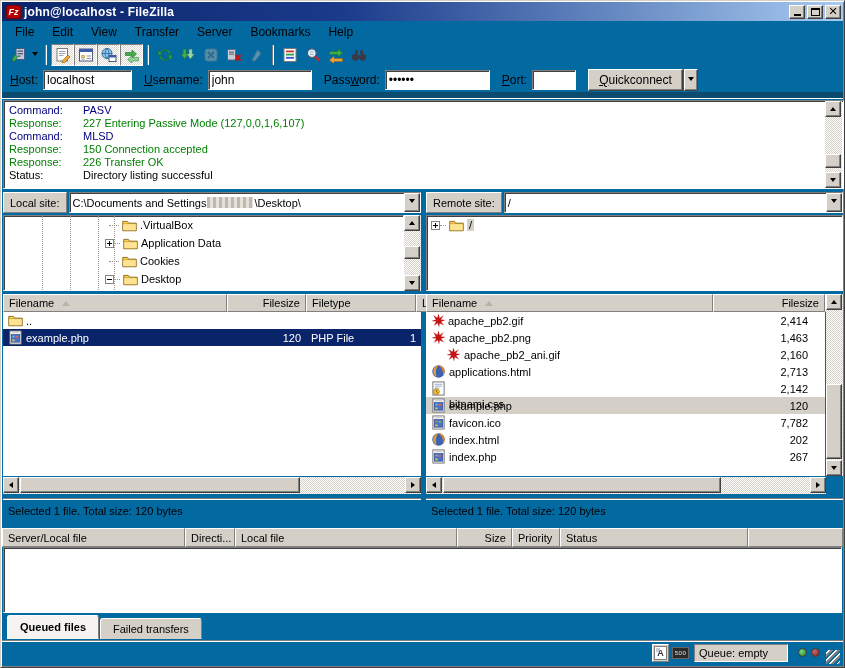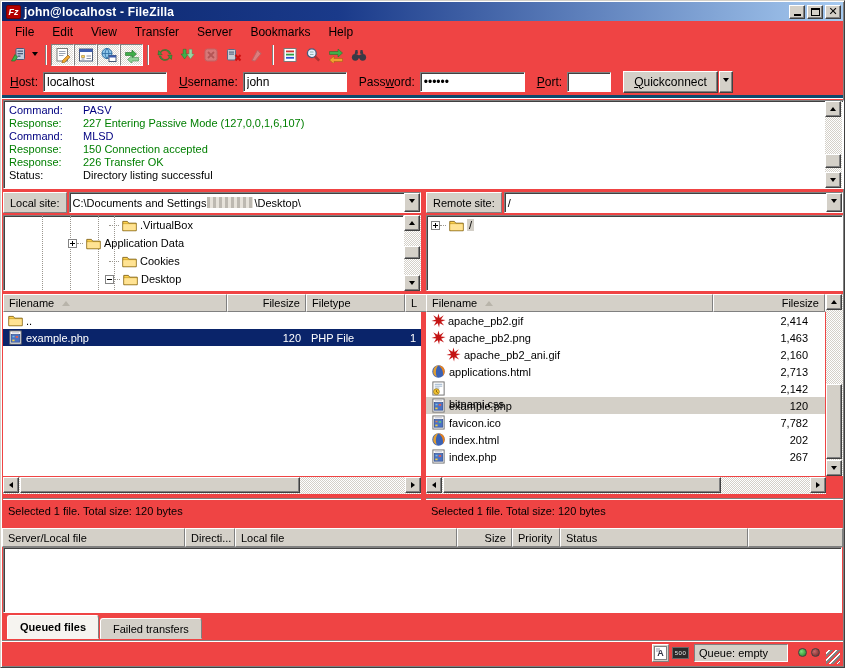--- a/index.html
+++ b/index.html
@@ -1,17 +1,17 @@
 <!DOCTYPE html>
 <html><head>
 <meta charset="utf-8">
 <style>
   html,body{margin:0;padding:0;background:#9c9890;}
   *{box-sizing:border-box;font-family:"Liberation Sans",sans-serif;}
-  .window{position:relative;width:845px;height:668px;background:#ef4444;
+  .window{position:relative;width:845px;height:668px;background:#0369a1;
     border:1px solid #404040;border-top-color:#D4D0C8;border-left-color:#D4D0C8;
     box-shadow:inset 1px 1px 0 #fff, inset -1px -1px 0 #808080;overflow:hidden;}
   
   .r2{border:1px solid;border-color:#fff #404040 #404040 #fff;box-shadow:inset -1px -1px 0 #808080;background:#D4D0C8;}
   .r1{border:1px solid;border-color:#fff #808080 #808080 #fff;background:#D4D0C8;}
   
   .titlebar{position:absolute;top:1px;left:1px;right:1px;height:19px;
     background:linear-gradient(90deg,#0A246A 0%,#1A3A8A 40%,#A6CAF0 100%);
     display:flex;align-items:center;padding:0 2px;}
   .app-icon{width:15px;height:14px;background:#B40000;border:1px solid #7a0000;border-radius:2px;
@@ -30,21 +30,21 @@
   .tbtn{width:23px;height:22px;display:flex;align-items:center;justify-content:center;background:transparent;border:1px solid transparent;padding:0;}
   .tbtn svg{width:16px;height:16px;}
   .tbtn.pressed{border-color:#808080 #fff #fff #808080;
     background:conic-gradient(#fff 90deg,#dcd8d0 90deg 180deg,#fff 180deg 270deg,#dcd8d0 270deg);background-size:2px 2px;}
   .tbtn.disabled svg{filter:grayscale(1) opacity(.45);}
   .tsep{width:2px;height:20px;border-left:1px solid #808080;border-right:1px solid #fff;margin:0 4px;}
   .tdrop{width:12px;height:22px;display:flex;align-items:center;justify-content:center;}
   .arr-d{width:0;height:0;border:3.5px solid transparent;border-top:4px solid #000;margin-top:4px;}
   
   .quickbar{position:absolute;top:67px;left:1px;right:1px;height:30px;display:flex;align-items:center;padding-left:8px;font-size:12px;
-    border-bottom:3px solid #0c4a6e;box-shadow:0 1px 0 #fff;}
+    border-bottom:6px solid #0c4a6e;box-shadow:0 1px 0 #fff;}
   .qlabel{margin-right:5px;white-space:nowrap;}
   .qfield{height:20px;border:1px solid;border-color:#808080 #fff #fff #808080;box-shadow:inset 1px 1px 0 #404040;
     background:#fff;font-size:12px;padding:0 3px;margin-right:12px;}
   .qbtn{height:22px;padding:0 10px;font-size:12px;display:flex;align-items:center;}
   .qbtn-drop{width:14px;height:22px;display:flex;align-items:center;justify-content:center;margin-left:1px;}
   
   .log{position:absolute;top:99px;left:2px;width:841px;height:89px;background:#fff;
     border:1px solid;border-color:#808080 #fff #fff #808080;box-shadow:inset 1px 1px 0 #404040;
     font-size:11px;padding:3px 0 0 5px;overflow:hidden;}
   .log-line{display:flex;height:13px;line-height:13px;white-space:nowrap;}
@@ -274,21 +274,21 @@
             <circle cx="11.7" cy="10.3" r="3.4" fill="#3a3a46"></circle>
             <rect x="6" y="8.2" width="4" height="3" fill="#3a3a46"></rect>
             <path d="M3.5 7.5l1-4.5h2l.5 3.5M12.5 7.5l-1-4.5h-2l-.5 3.5" fill="#3a3a46"></path>
           </svg>
         </span>
       </button>
     </div>
 
   <div class="quickbar" id="quickbar">
     <span class="qlabel" id="q-host-label"><u>H</u>ost:</span>
-    <input class="qfield" style="width: 124px;" value="localhost">
+    <input class="qfield" style="width: 89px;" value="localhost">
     <span class="qlabel" id="q-user-label"><u>U</u>sername:</span>
     <input class="qfield" style="width: 104px;" value="john">
     <span class="qlabel" id="q-pass-label">Pass<u>w</u>ord:</span>
     <input class="qfield" style="width: 105px;" value="••••••">
     <span class="qlabel" id="q-port-label"><u>P</u>ort:</span>
     <input class="qfield" style="width: 44px;" value="">
     <button class="qbtn r2" id="q-connect"><u>Q</u>uickconnect</button>
     <div class="qbtn-drop r2">
         <div class="arr-d" style="margin-top:0"></div>
       </div>
@@ -350,21 +350,21 @@
           <span class="hconn" style="margin-left: 4px;"></span>
           <span class="ficon">
             <svg viewBox="0 0 16 14">
               <path d="M.8 12.6V2.6h4.9l1.5 1.9h8V12.6z" fill="#FFD24A" stroke="#7B5B0E" stroke-width=".9"></path>
               <path d="M.8 5.2h14.4" stroke="#a8872a" stroke-width=".7"></path>
               <path d="M1.4 5.6h13.2v6.4H1.4z" fill="#FFE394"></path>
             </svg>
           </span>
           <span>.VirtualBox</span>
         </div>
-        <div class="tree-row" style="padding-left: 64px;">
+        <div class="tree-row" style="padding-left: 101px;">
           <span class="expander plus"></span>
           <span class="hconn" style="width: 6px;"></span>
           <span class="ficon">
             <svg viewBox="0 0 16 14">
               <path d="M.8 12.6V2.6h4.9l1.5 1.9h8V12.6z" fill="#FFD24A" stroke="#7B5B0E" stroke-width=".9"></path>
               <path d="M.8 5.2h14.4" stroke="#a8872a" stroke-width=".7"></path>
               <path d="M1.4 5.6h13.2v6.4H1.4z" fill="#FFE394"></path>
             </svg>
           </span>
           <span>Application Data</span>
@@ -404,21 +404,21 @@
         </div>
     </div>
     <div class="list-hdr" id="local-hdr">
         <div class="hcell" style="width: 224px;">
           <span>Filename</span>
           <span class="sort-asc"></span>
         </div>
         <div class="hcell rt" style="width: 79px;">
           <span>Filesize</span>
         </div>
-        <div class="hcell" style="width: 99px;">
+        <div class="hcell" style="width: 110px;">
           <span>Filetype</span>
         </div>
         <div class="hcell" style="width: 40px;">
           <span>L</span>
         </div>
         <div class="hcell" style="flex: 1 1 0%;"></div>
       </div>
     <div class="list-body" id="local-files" style="width:418px;height:164px;">
         <div class="frow">
           <div class="fcell" style="width: 224px;">

